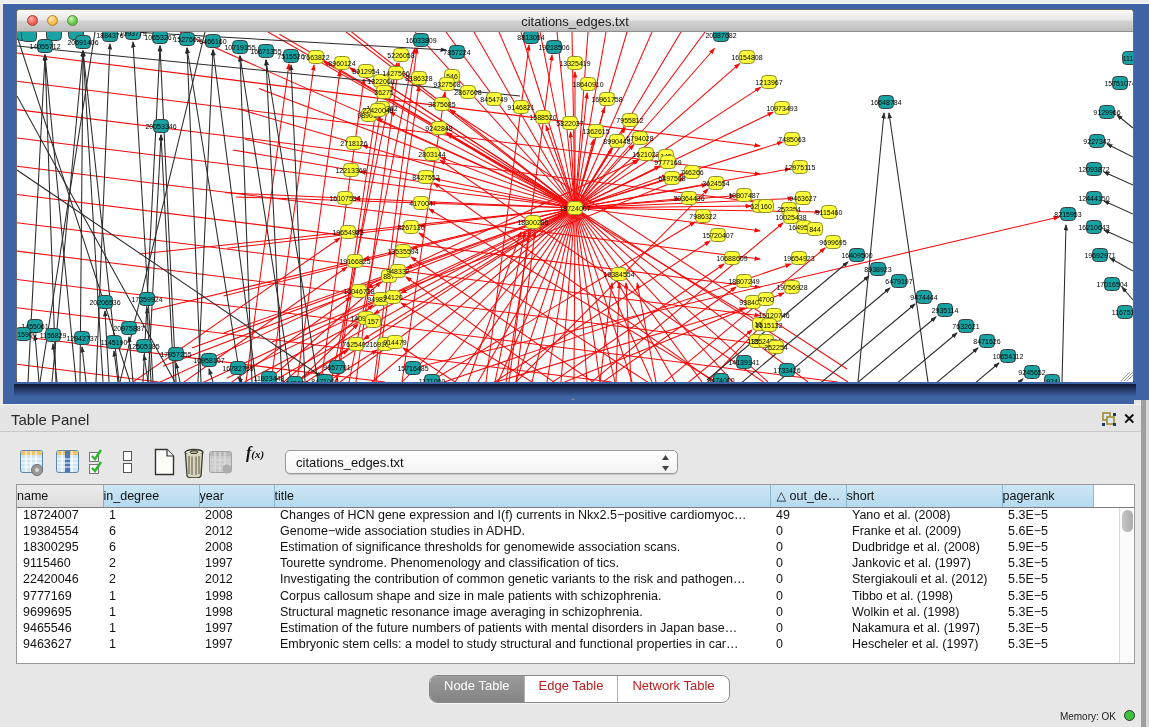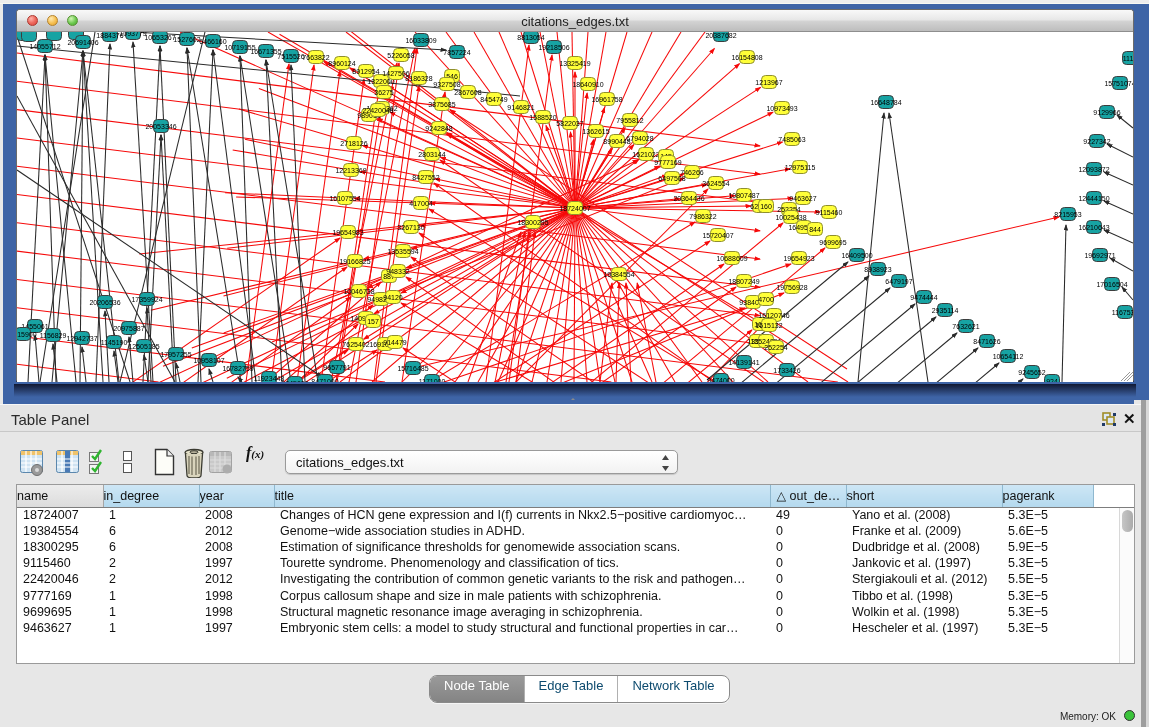--- a/index.html
+++ b/index.html
@@ -30,21 +30,21 @@
 #tbl th { height:22px; background:linear-gradient(#cde6f5,#b4d9ee); border-right:1px solid #8fb8cf; border-bottom:1px solid #7d7d7d; font-weight:normal; font-size:12.5px; text-align:left; overflow:hidden; white-space:nowrap; }
 #tbl th.hgray { background:linear-gradient(#ececec,#dcdcdc); border-right:1px solid #a5a5a5; }
 #tbl th.hsort { text-align:left; padding-left:6px; }
 #tbl th.c7 { background:#fff; border-right:none; }
 #tbl td { height:16.1px; padding:0 0 0 6px; overflow:hidden; white-space:nowrap; }
 #tbl .c0 { width:86px; } #tbl .c1 { width:96px; } #tbl .c2 { width:75px; } #tbl .c3 { width:496px; }
 #tbl .c4 { width:76px; } #tbl .c5 { width:156px; } #tbl .c6 { width:91px; } #tbl .c7 { width:auto; }
 #vscroll { position:absolute; left:1102px; top:23px; width:16px; height:156px; background:#fbfbfb; border-left:1px solid #d8d8d8; }
 #vthumb { position:absolute; left:2px; top:2px; width:11px; height:22px; background:linear-gradient(90deg,#c6c6c6,#ababab); border-radius:6px; }
 #tabs { position:absolute; left:429px; top:275px; height:28px; display:flex; border:1px solid #8a8a8a; border-radius:8px; overflow:hidden; background:#fff; box-shadow:0 1px 0 rgba(255,255,255,0.6); }
-.tab { font-size:13px; padding:1px 14px 0; color:#0c4a6e; line-height:17px; }
+.tab { font-size:13px; padding:1px 14px 0; color:#b91c1c; line-height:17px; }
 .tab.sel { background:linear-gradient(#9a9a9a,#848484); color:#fff; }
 .tab + .tab { border-left:1px solid #b0b0b0; }
 #mem { position:absolute; right:33px; top:311px; font-size:10px; color:#222; }
 #memdot { position:absolute; right:14px; top:310px; width:11px; height:11px; border-radius:50%; background:#3bc43b; border:1.5px solid #333; }
 </style></head>
 <body>
 <div id="root">
 <div id="menustrip"></div>
     <div id="leftstrip"></div>
 <div id="win">
@@ -751,20 +751,30 @@
               <td class="c0">9699695</td>
               <td class="c1">1</td>
               <td class="c2">1998</td>
               <td class="c3">Structural magnetic resonance image averaging in schizophrenia.</td>
               <td class="c4">0</td>
               <td class="c5">Wolkin et al. (1998)</td>
               <td class="c6">5.3E−5</td>
               <td class="c7"></td>
             </tr>
             <tr>
+              <td class="c0">9465546</td>
+              <td class="c1">1</td>
+              <td class="c2">1997</td>
+              <td class="c3">Estimation of the future numbers of patients with mental disorders in Japan base…</td>
+              <td class="c4">0</td>
+              <td class="c5">Nakamura et al. (1997)</td>
+              <td class="c6">5.3E−5</td>
+              <td class="c7"></td>
+            </tr>
+            <tr>
               <td class="c0">9463627</td>
               <td class="c1">1</td>
               <td class="c2">1997</td>
               <td class="c3">Embryonic stem cells: a model to study structural and functional properties in car…</td>
               <td class="c4">0</td>
               <td class="c5">Hescheler et al. (1997)</td>
               <td class="c6">5.3E−5</td>
               <td class="c7"></td>
             </tr>
           </tbody>

